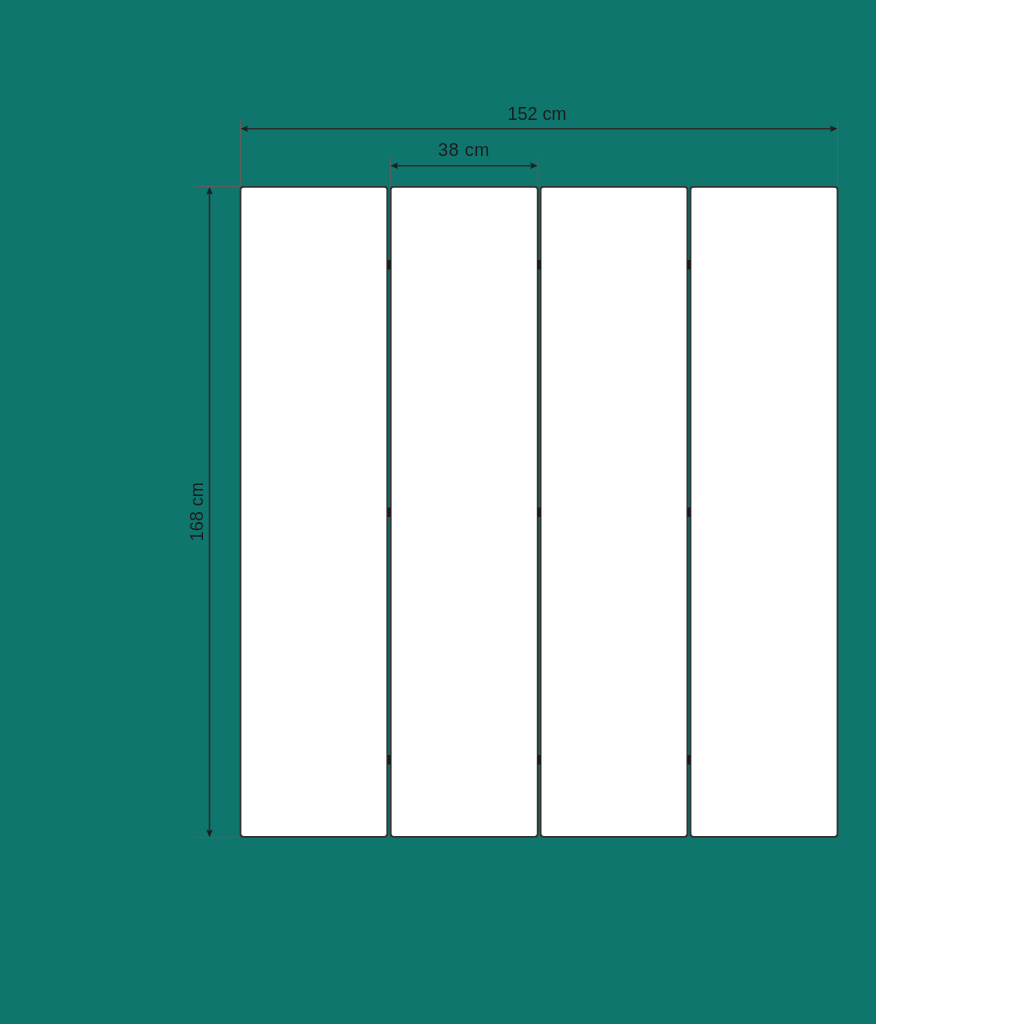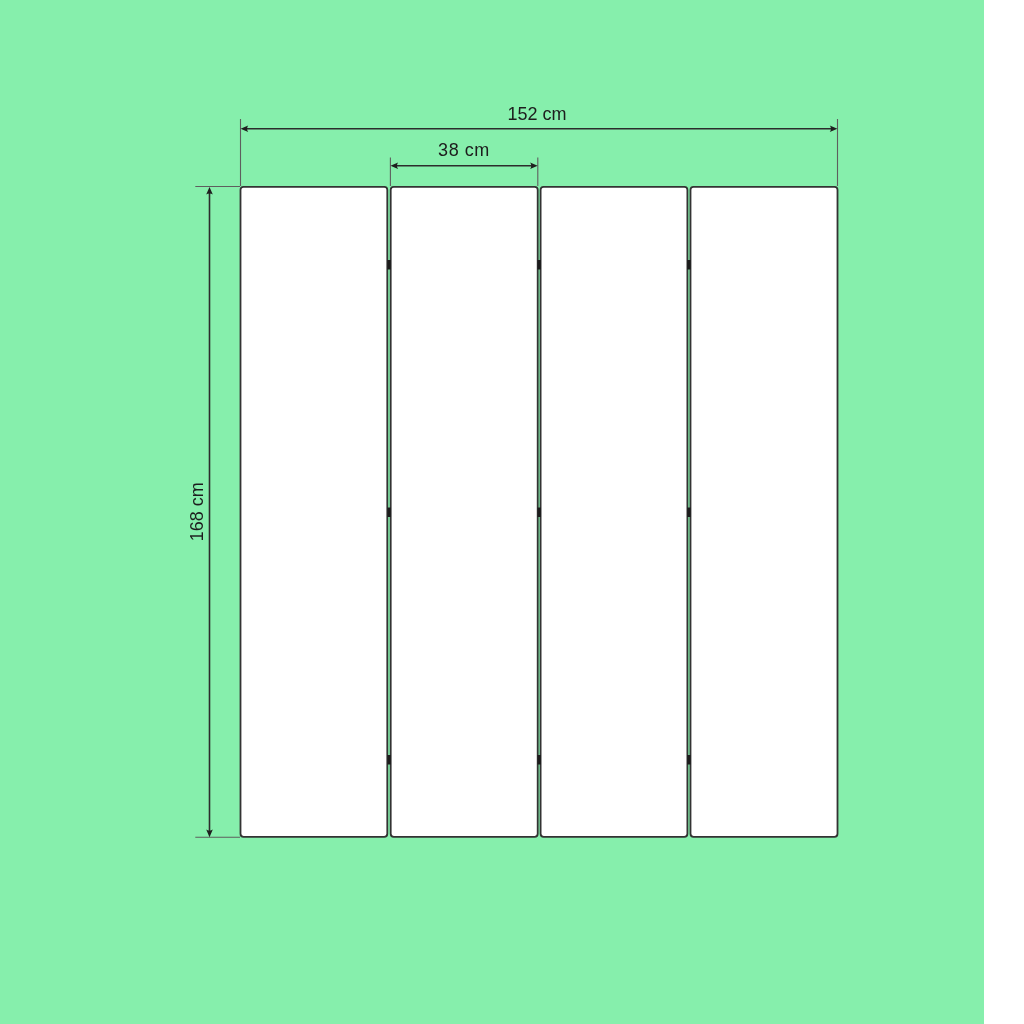--- a/index.html
+++ b/index.html
@@ -1,16 +1,16 @@
 <!DOCTYPE html>
 <html><head>
 <meta charset="utf-8">
 <style>
   html,body{margin:0;padding:0;background:#ffffff;}
-  .stage{width:984px;height:1024px;position:relative;background:#86efac;overflow:hidden;}
+  .stage{width:876px;height:1024px;position:relative;background:#0f766e;overflow:hidden;}
   svg{position:absolute;left:0;top:0;}
   text{font-family:"Liberation Sans", sans-serif;fill:#1d1d1d;}
 </style>
 </head>
 <body>
 <div class="stage">
 <svg width="1024" height="1024" viewBox="0 0 1024 1024">
 
   <rect x="240.5" y="186.8" width="146.8" height="650" rx="3" fill="#ffffff" stroke="#333333" stroke-width="1.8"></rect>
 

